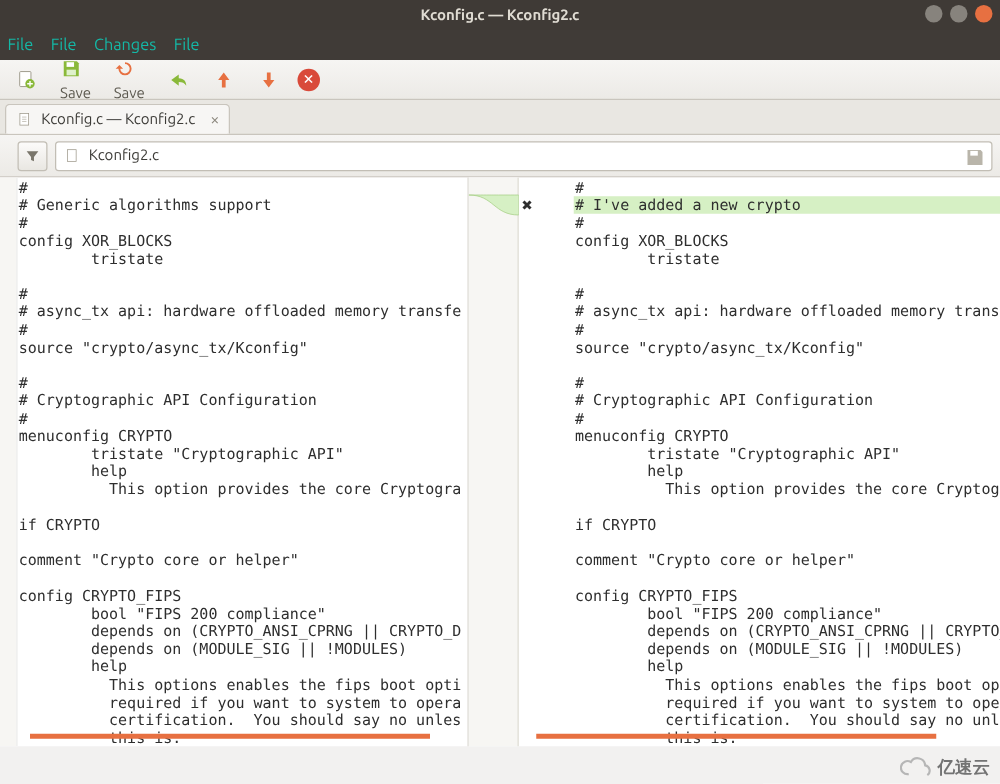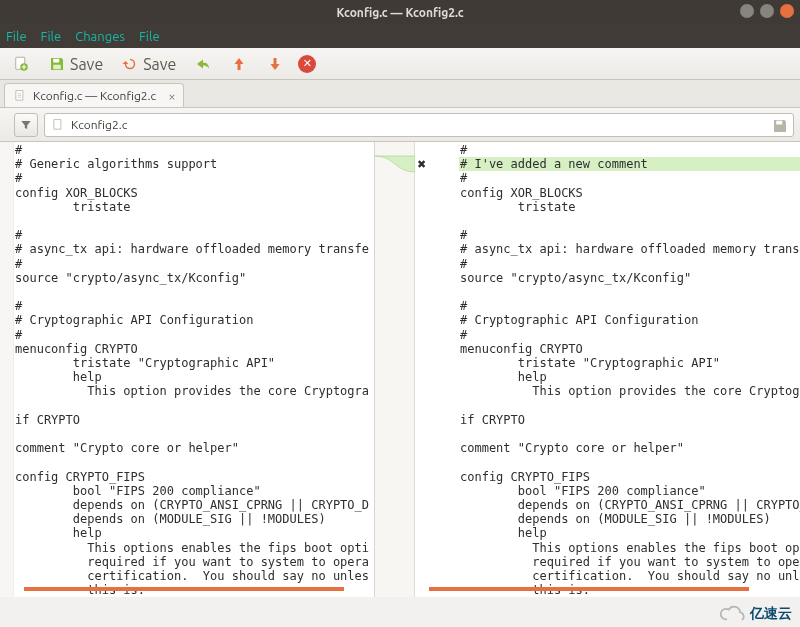--- a/index.html
+++ b/index.html
@@ -61,21 +61,22 @@
     align-items: center;
     padding: 0 8px;
     gap: 10px;
   }
   .tbtn {
     display: flex;
     align-items: flex-start;
     gap: 4px;
     padding: 2px 4px;
     color: #5c594f;
-    font-size: 16px;
+    font-size: 12px;
+    flex-direction: column;
   }
   .tbtn svg { width: 18px; height: 18px; }
   .icon-redo, .icon-up, .icon-down { width: 18px; height: 18px; }
   .round-close {
     width: 18px; height: 18px;
     background: #d94a3a;
     border-radius: 50%;
     display: flex;
     align-items: center;
     justify-content: center;
@@ -219,21 +220,21 @@
     top: 0; left: 0;
     width: 40px;
     height: 100%;
   }
   
   .watermark {
     position: absolute;
     right: 8px;
     bottom: 4px;
     font-size: 14px;
-    color: #0c4a6e;
+    color: #737373;
     font-weight: bold;
     display: flex;
     align-items: center;
     gap: 2px;
   }
   .watermark .cloud {
     width: 28px; height: 18px;
   }
 </style>
 </head>
@@ -370,21 +371,21 @@
     <svg viewBox="0 0 40 455" preserveAspectRatio="none">
       <path d="M0 14 C20 14 20 14 40 14 L40 30 C20 30 20 14 0 14 Z" fill="#d6f0c4" stroke="#a7cf86" stroke-width="0.6"></path>
     </svg>
   </div>
 
   <div class="pane right">
     <div class="gutterR-narrow">
       <span class="diff-marker">✖</span>
     </div>
     <div class="code"><span>#</span>
-<span class="diff-add"># I've added a new comment</span><span>#
+<span class="diff-add"># I've added a new crypto</span><span>#
 config XOR_BLOCKS
         tristate
 
 #
 # async_tx api: hardware offloaded memory transfe
 #
 source "crypto/async_tx/Kconfig"
 
 #
 # Cryptographic API Configuration

